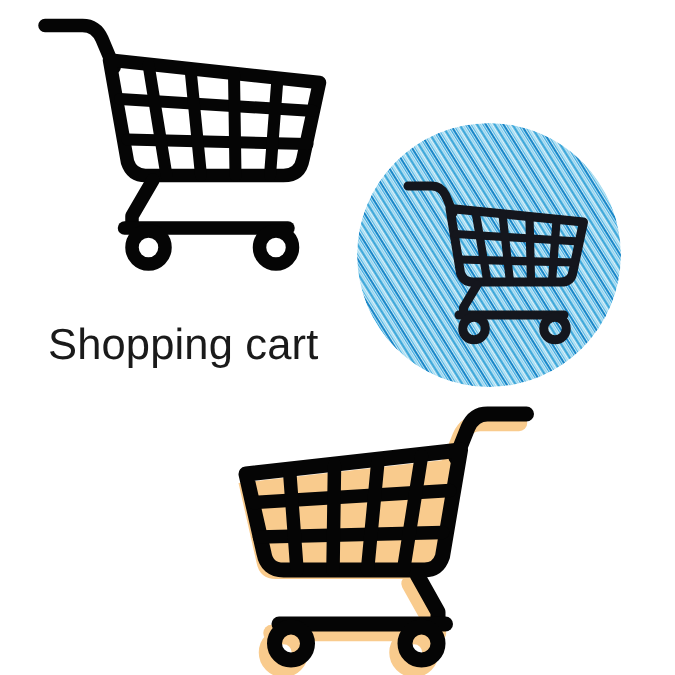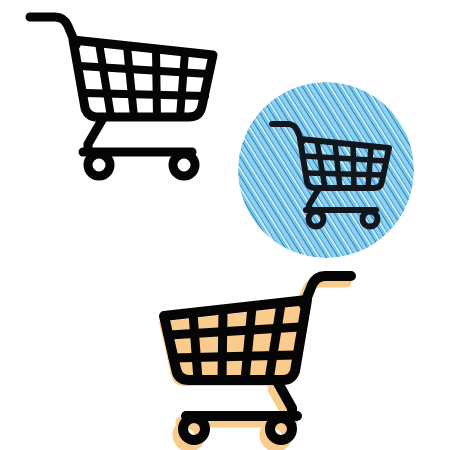--- a/index.html
+++ b/index.html
@@ -142,14 +142,15 @@
         <path d="M 104 383 L 90 408 L 90 416" stroke-width="10"></path>
 
         <path d="M 85 416 L 196 416" stroke-width="10"></path>
 
         <circle cx="101" cy="429" r="11" stroke-width="10"></circle>
         <circle cx="188" cy="429" r="11" stroke-width="10"></circle>
       </g>
     </g>
   </svg>
 
+  <div id="label-shopping-cart">Shopping cart</div>
 
 </div>
 
 </body></html>

